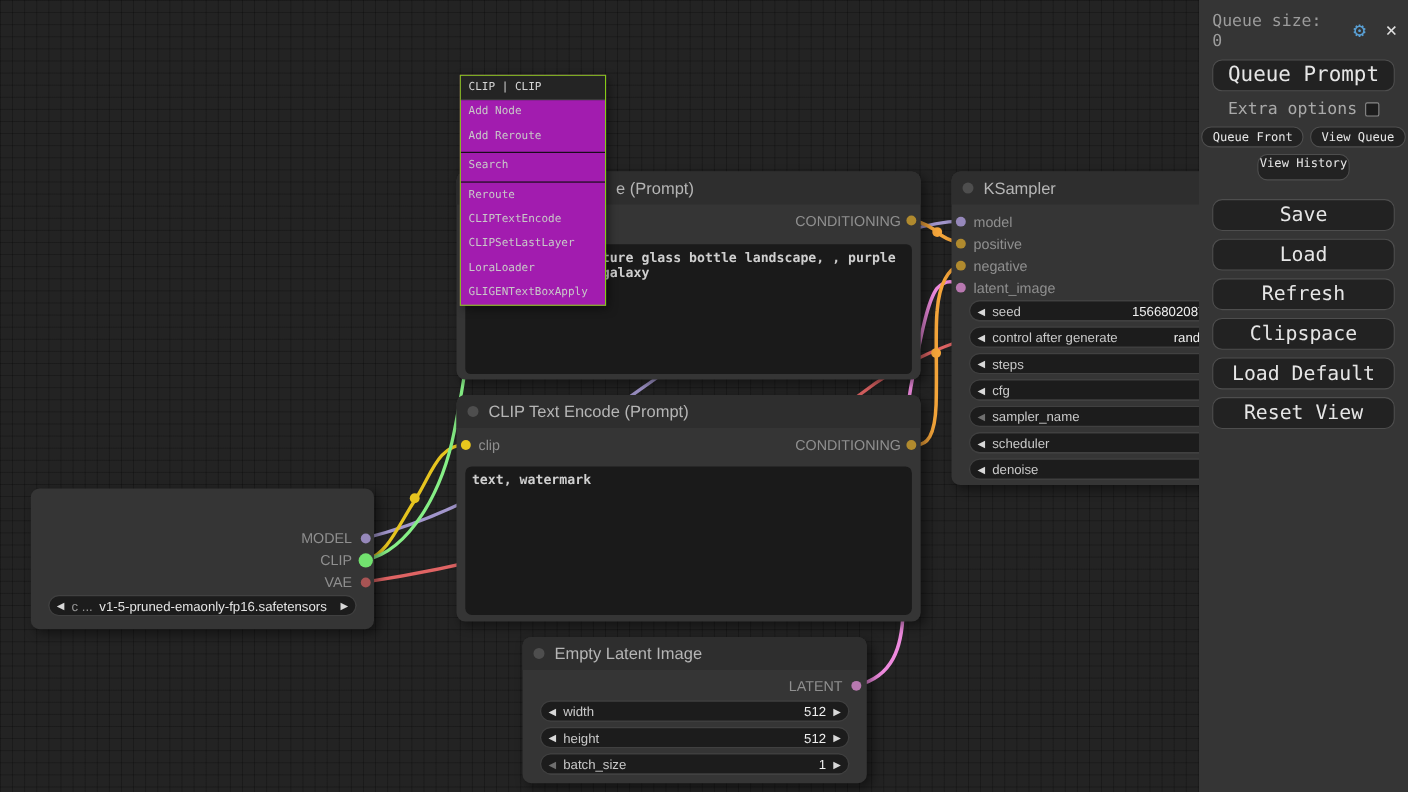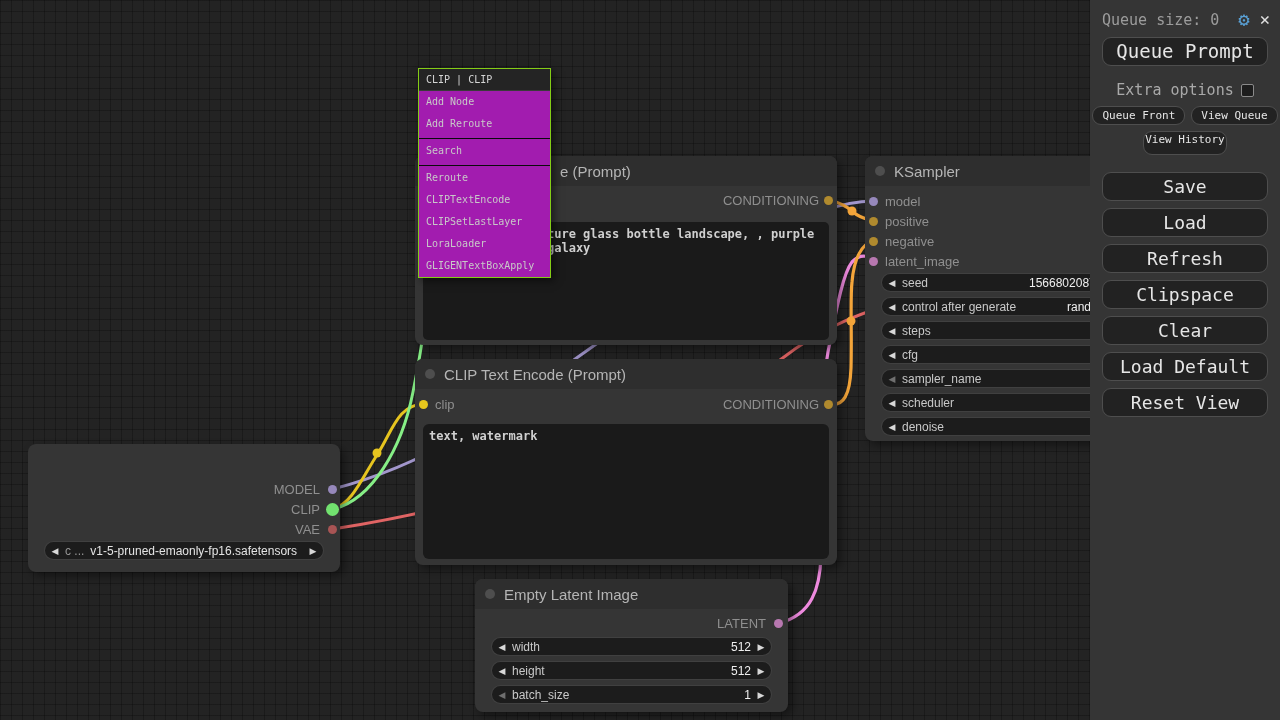--- a/index.html
+++ b/index.html
@@ -60,31 +60,31 @@
   .ctx-header { height:22px; line-height:22px; padding-left:7px; color:#d6d6d6;
     border-bottom:1px solid #3a3a3a; background:#242424; }
   .ctx-item { height:22px; line-height:22px; padding-left:7px; cursor:default; }
   .ctx-sep { height:4px; border-bottom:1px solid #0b0b0b; margin-bottom:1px; }
 
   
   #sidebar {
     position:absolute; left:1090px; top:0; width:190px; height:720px; z-index:20;
     background:#353535; font-family:"DejaVu Sans Mono",monospace; color:#cfcfcf;
   }
-  .sb-top { display:flex; align-items:center; padding:10px 10px 0 12px; gap:6px; }
+  .sb-top { display:flex; align-items:center; padding:10px 10px 0 12px; gap:14px; }
   .sb-queue-size { font-size:15px; color:#9c9c9c; flex:1; }
   .sb-gear { font-size:19px; color:#59a0d5; line-height:1; cursor:pointer; }
   .sb-close { font-size:17px; color:#e0e0e0; line-height:1; cursor:pointer; margin-left:4px; }
   .sb-btn {
     display:block; background:#222; color:#e6e6e6; text-align:center;
     border:1px solid #4e4e4e; border-radius:9px; cursor:pointer;
     font-family:"DejaVu Sans Mono",monospace;
   }
   #btn-queue-prompt { margin:8px auto 0; width:166px; height:29px; font-size:19px; line-height:27px; }
-  .sb-extra { display:flex; align-items:center; justify-content:center; gap:7px; margin-top:15px; }
+  .sb-extra { display:flex; align-items:center; justify-content:center; gap:7px; margin-top:7px; }
   .sb-extra-label { font-size:15px; color:#a9a9a9; }
   .sb-checkbox { width:13px; height:13px; border:1px solid #8a8a8a; background:#1d1d1d; border-radius:2px; cursor:pointer; }
   .sb-row { display:flex; justify-content:center; gap:6px; margin-top:7px; }
   .sb-small { height:19px; font-size:11px; line-height:17px; padding:0 9px; }
   #btn-view-history { margin:6px auto 0; width:84px; height:24px; font-size:11px; line-height:14px; padding-top:1px; }
   .sb-big { width:166px; height:29px; font-size:18px; line-height:27px; margin:7px auto 0; }
   #btn-save { margin-top:17px; }
 </style>
 </head>
 <body>
@@ -247,18 +247,17 @@
     </div>
     <div class="sb-row">
       <div class="sb-btn sb-small">Queue Front</div>
       <div class="sb-btn sb-small">View Queue</div>
     </div>
     <div class="sb-btn" id="btn-view-history">View History</div>
     <div class="sb-btn sb-big" id="btn-save">Save</div>
     <div class="sb-btn sb-big">Load</div>
     <div class="sb-btn sb-big">Refresh</div>
     <div class="sb-btn sb-big">Clipspace</div>
-    <div class="sb-btn sb-big">Clear</div>
     <div class="sb-btn sb-big">Load Default</div>
     <div class="sb-btn sb-big">Reset View</div>
   </div>
 
 </div>
 
 </body></html>

